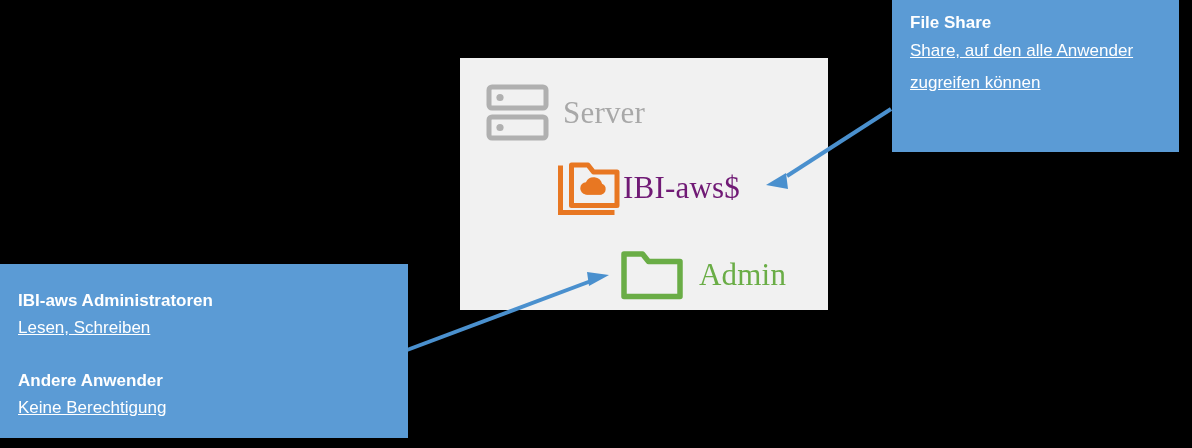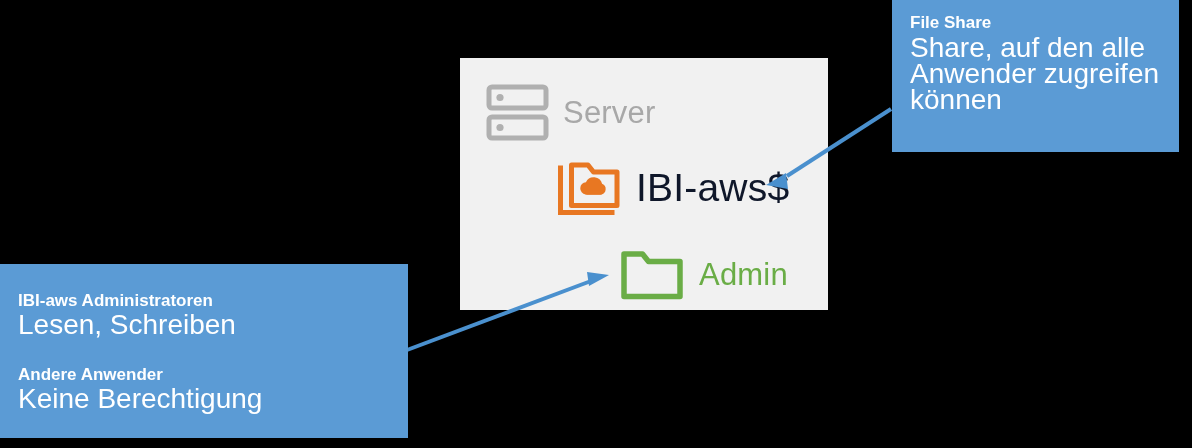--- a/index.html
+++ b/index.html
@@ -29,37 +29,37 @@
     background: #F1F1F1;
   }
 
   .node {
     position: absolute;
     display: flex;
     align-items: center;
   }
   .node .label {
     white-space: nowrap;
-    font-family: Liberation Sans, sans-serif;
+    font-family: Liberation Serif, serif;
     font-weight: 400;
   }
 
   #node-server      { left: 26px;  top: 26px; }
   #node-server .label {
     font-size: 31px;
     color: #A8A8A8;
     margin-left: 14px;
     letter-spacing: 0.2px;
   }
 
   #node-share       { left: 95px;  top: 100px; }
   #node-share .label {
-    font-size: 39px;
-    color: #0f172a;
-    margin-left: 13px;
+    font-size: 31px;
+    color: #701a75;
+    margin-left: 0;
     letter-spacing: 0.2px;
   }
 
   #node-admin       { left: 160px; top: 191px; }
   #node-admin .label {
     font-size: 31px;
     color: #6AAD46;
     margin-left: 15px;
     letter-spacing: 0.2px;
   }
@@ -73,22 +73,23 @@
     color: #FFFFFF;
     box-sizing: border-box;
   }
   .callout .hdr {
     font-size: 17px;
     line-height: 22px;
     white-space: nowrap;
     font-weight: bold;
   }
   .callout .body {
-    font-size: 28px;
-    line-height: 26px;
+    font-size: 17px;
+    line-height: 32px;
+    text-decoration: underline;
   }
 
   #callout-fileshare {
     left: 892px;
     top: -4px;
     width: 287px;
     height: 156px;
     padding: 16px 0 0 18px;
   }
   #callout-fileshare .body { margin-top: 1px; }

